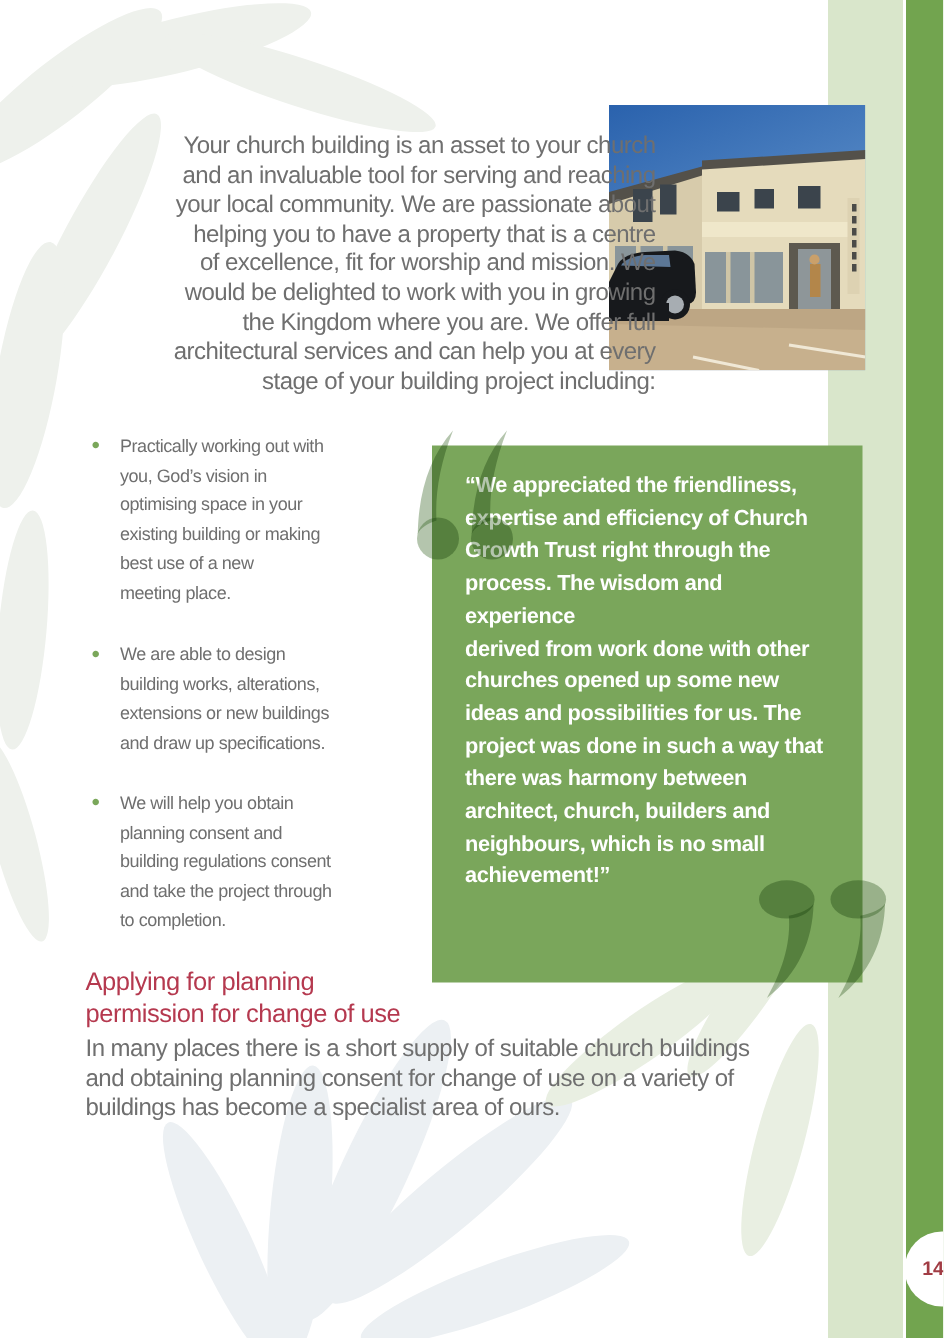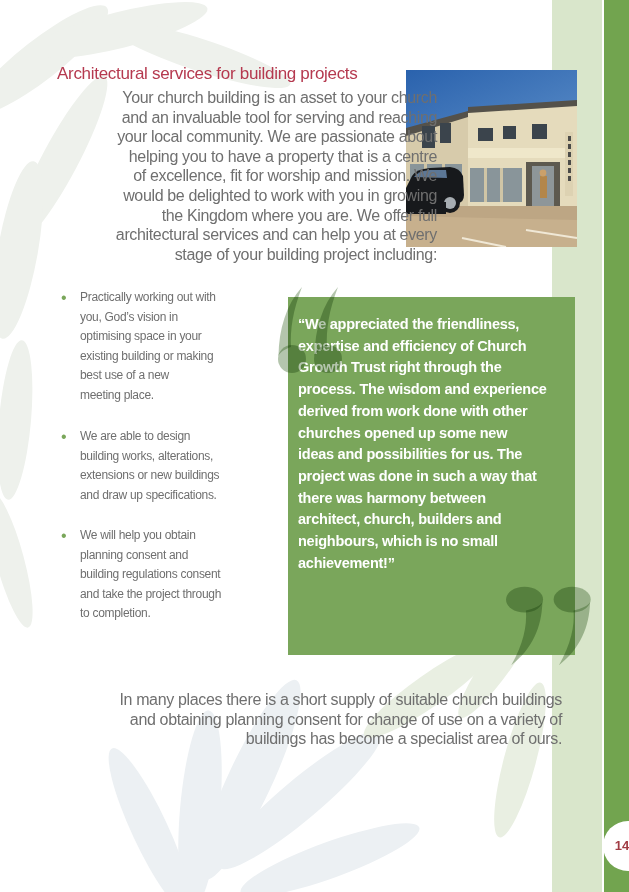--- a/index.html
+++ b/index.html
@@ -26,31 +26,31 @@
     position:absolute; left:57px; color:#b5394f;
     font-size:17px; line-height:21px; letter-spacing:-0.3px; z-index:2;
   }
   .h1 { top:63px; width:370px; }
   .h2 { top:644px; width:280px; }
   .body-text {
     position:absolute; left:57px; color:#6f6f6f;
     font-size:16px; line-height:19.6px; letter-spacing:-0.35px; z-index:2;
   }
   .p1 { top:88px; width:380px;text-align:right; }
-  .p2 { top:690px; width:505px;text-align:right; }
+  .p2 { top:690px; width:505px; }
 
   .bullet-item { position:absolute; left:57px; width:245px; z-index:2; display:flex; }
   .b1 { top:288px; } .b2 { top:427px; } .b3 { top:526px; }
   .bullet-dot { color:#7aa75a; font-size:16px; line-height:19.6px; width:23px; flex:0 0 23px; padding-left:4px; }
   .bullet-text { color:#6f6f6f; font-size:12px; line-height:19.6px; letter-spacing:-0.3px; flex:1; }
 
   
   .quote-box {
     position:absolute; left:288px; top:297px; width:287px; height:358px;
-    background:#7aa65b; z-index:2; padding:17px 20px 0 10px;
+    background:#7aa65b; z-index:2; padding:17px 20px 0 22px;
   }
   .quote-text {
     color:#ffffff; font-size:14.5px; line-height:21.7px;
     font-weight:700; letter-spacing:-0.25px;
   }
   .quote-attr {
     margin-top:9px; color:#ffffff; font-size:14.5px; line-height:22px;
     font-weight:700; font-style:italic; letter-spacing:-0.2px;
   }
 
@@ -164,21 +164,20 @@
       <g>
         <path d="M0,118 L6,106 Q10,99 24,98 L44,97 Q54,98 57,106 L58,125 Q58,132 52,133 L0,134 Z" fill="#17191c"></path>
         <path d="M8,107 Q12,101 24,100 L40,100 L41,108 Z" fill="#5c7796"></path>
         <circle cx="44" cy="133" r="10" fill="#17191c"></circle>
         <circle cx="44" cy="133" r="6" fill="#a7adb2"></circle>
         <rect x="0" y="132" width="40" height="12" fill="#17191c"></rect>
       </g>
     </svg>
   </div>
 
-  <div class="heading h1">Architectural services for building projects</div>
   <div class="body-text p1 pre">Your church building is an asset to your church
 and an invaluable tool for serving and reaching
 your local community.  We are passionate about
 helping you to have a property that is a centre
 of excellence, fit for worship and mission.  We
 would be delighted to work with you in growing
 the Kingdom where you are.  We offer full
 architectural services and can help you at every
 stage of your building project including:</div>
 
@@ -244,20 +243,22 @@
           <path d="M27.5,19 C27,46 20,70 4,88 C13,65 16,45 15,28 C21,26 26,23 27.5,19 Z"></path>
         </g>
         <g transform="translate(36,0)">
           <circle cx="14" cy="16" r="14"></circle>
           <path d="M27.5,19 C27,46 20,70 4,88 C13,65 16,45 15,28 C21,26 26,23 27.5,19 Z"></path>
         </g>
       </g>
     </svg>
   </div>
 
+  <div class="heading h2 pre">Applying for planning
+permission for change of use</div>
   <div class="body-text p2 pre">In many places there is a short supply of suitable church buildings
 and obtaining planning consent for change of use on a variety of
 buildings has become a specialist area of ours.</div>
 
   <div class="page-num-circle">
     <div class="page-num">14</div>
   </div>
 
 </div>
 

